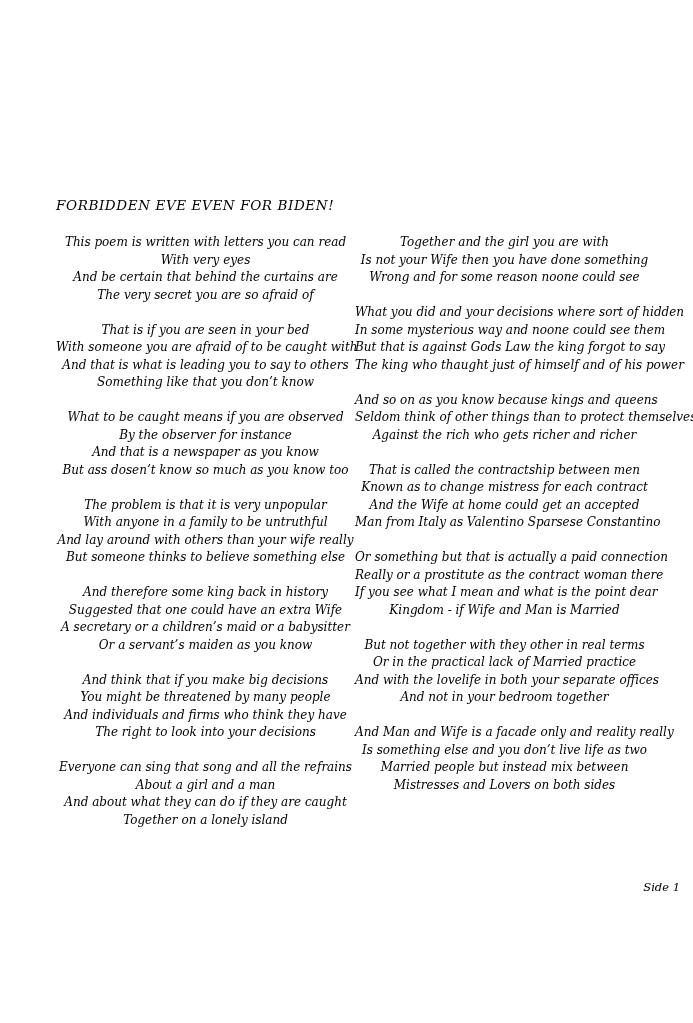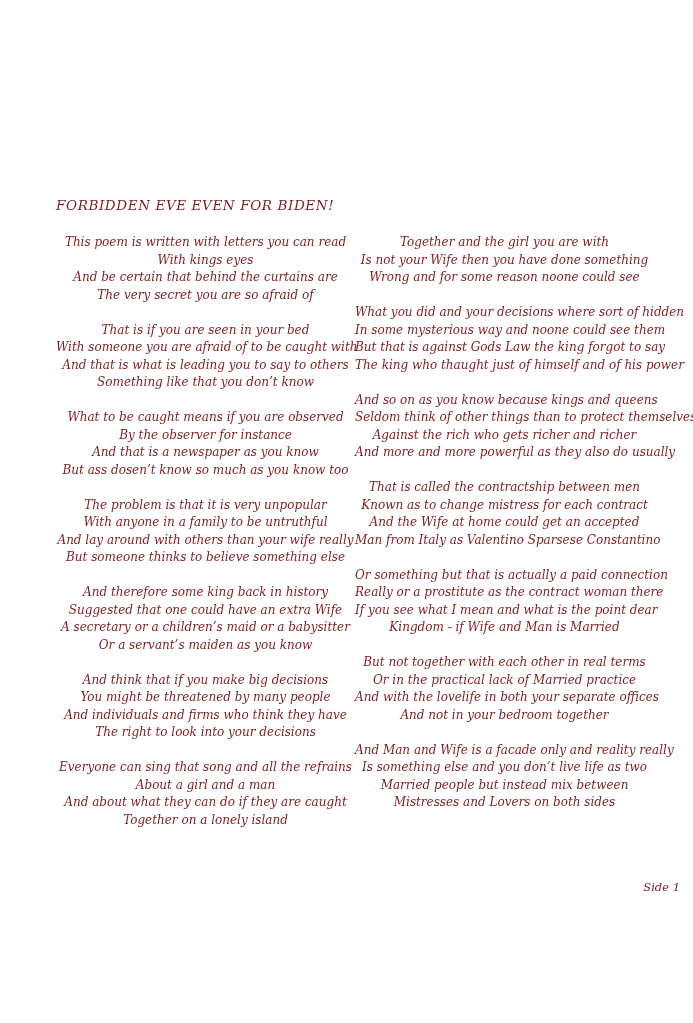--- a/index.html
+++ b/index.html
@@ -7,21 +7,21 @@
     padding: 0;
     background: #ffffff;
   }
   .page {
     position: relative;
     width: 693px;
     height: 1023px;
     background: #ffffff;
     font-family: "DejaVu Serif", serif;
     font-style: italic;
-    color: #7f1d1d;
+    color: #000000;
     overflow: hidden;
   }
   .poem-title {
     position: absolute;
     left: 56px;
     top: 197px;
     font-size: 13.5px;
     letter-spacing: 0.6px;
     white-space: nowrap;
   }
@@ -59,21 +59,21 @@
 </head>
 <body>
 
 <div class="page">
   <div class="poem-title">FORBIDDEN EVE EVEN FOR BIDEN!</div>
 
   <div class="columns">
     <div class="column">
         <div class="stanza">
           <p class="line">This poem is written with letters you can read</p>
-          <p class="line">With kings eyes</p>
+          <p class="line">With very eyes</p>
           <p class="line">And be certain that behind the curtains are</p>
           <p class="line">The very secret you are so afraid of</p>
         </div>
         <div class="stanza">
           <p class="line">That is if you are seen in your bed</p>
           <p class="line">With someone you are afraid of to be caught with</p>
           <p class="line">And that is what is leading you to say to others</p>
           <p class="line">Something like that you don’t know</p>
         </div>
         <div class="stanza">
@@ -116,36 +116,35 @@
         <div class="stanza">
           <p class="line">What you did and your decisions where sort of hidden</p>
           <p class="line">In some mysterious way and noone could see them</p>
           <p class="line">But that is against Gods Law the king forgot to say</p>
           <p class="line">The king who thaught just of himself and of his power</p>
         </div>
         <div class="stanza">
           <p class="line">And so on as you know because kings and queens</p>
           <p class="line">Seldom think of other things than to protect themselves</p>
           <p class="line">Against the rich who gets richer and richer</p>
-          <p class="line">And more and more powerful as they also do usually</p>
         </div>
         <div class="stanza">
           <p class="line">That is called the contractship between men</p>
           <p class="line">Known as to change mistress for each contract</p>
           <p class="line">And the Wife at home could get an accepted</p>
           <p class="line">Man from Italy as Valentino Sparsese Constantino</p>
         </div>
         <div class="stanza">
           <p class="line">Or something but that is actually a paid connection</p>
           <p class="line">Really or a prostitute as the contract woman there</p>
           <p class="line">If you see what I mean and what is the point dear</p>
           <p class="line">Kingdom - if Wife and Man is Married</p>
         </div>
         <div class="stanza">
-          <p class="line">But not together with each other in real terms</p>
+          <p class="line">But not together with they other in real terms</p>
           <p class="line">Or in the practical lack of Married practice</p>
           <p class="line">And with the lovelife in both your separate offices</p>
           <p class="line">And not in your bedroom together</p>
         </div>
         <div class="stanza">
           <p class="line">And Man and Wife is a facade only and reality really</p>
           <p class="line">Is something else and you don’t live life as two</p>
           <p class="line">Married people but instead mix between</p>
           <p class="line">Mistresses and Lovers on both sides</p>
         </div>

